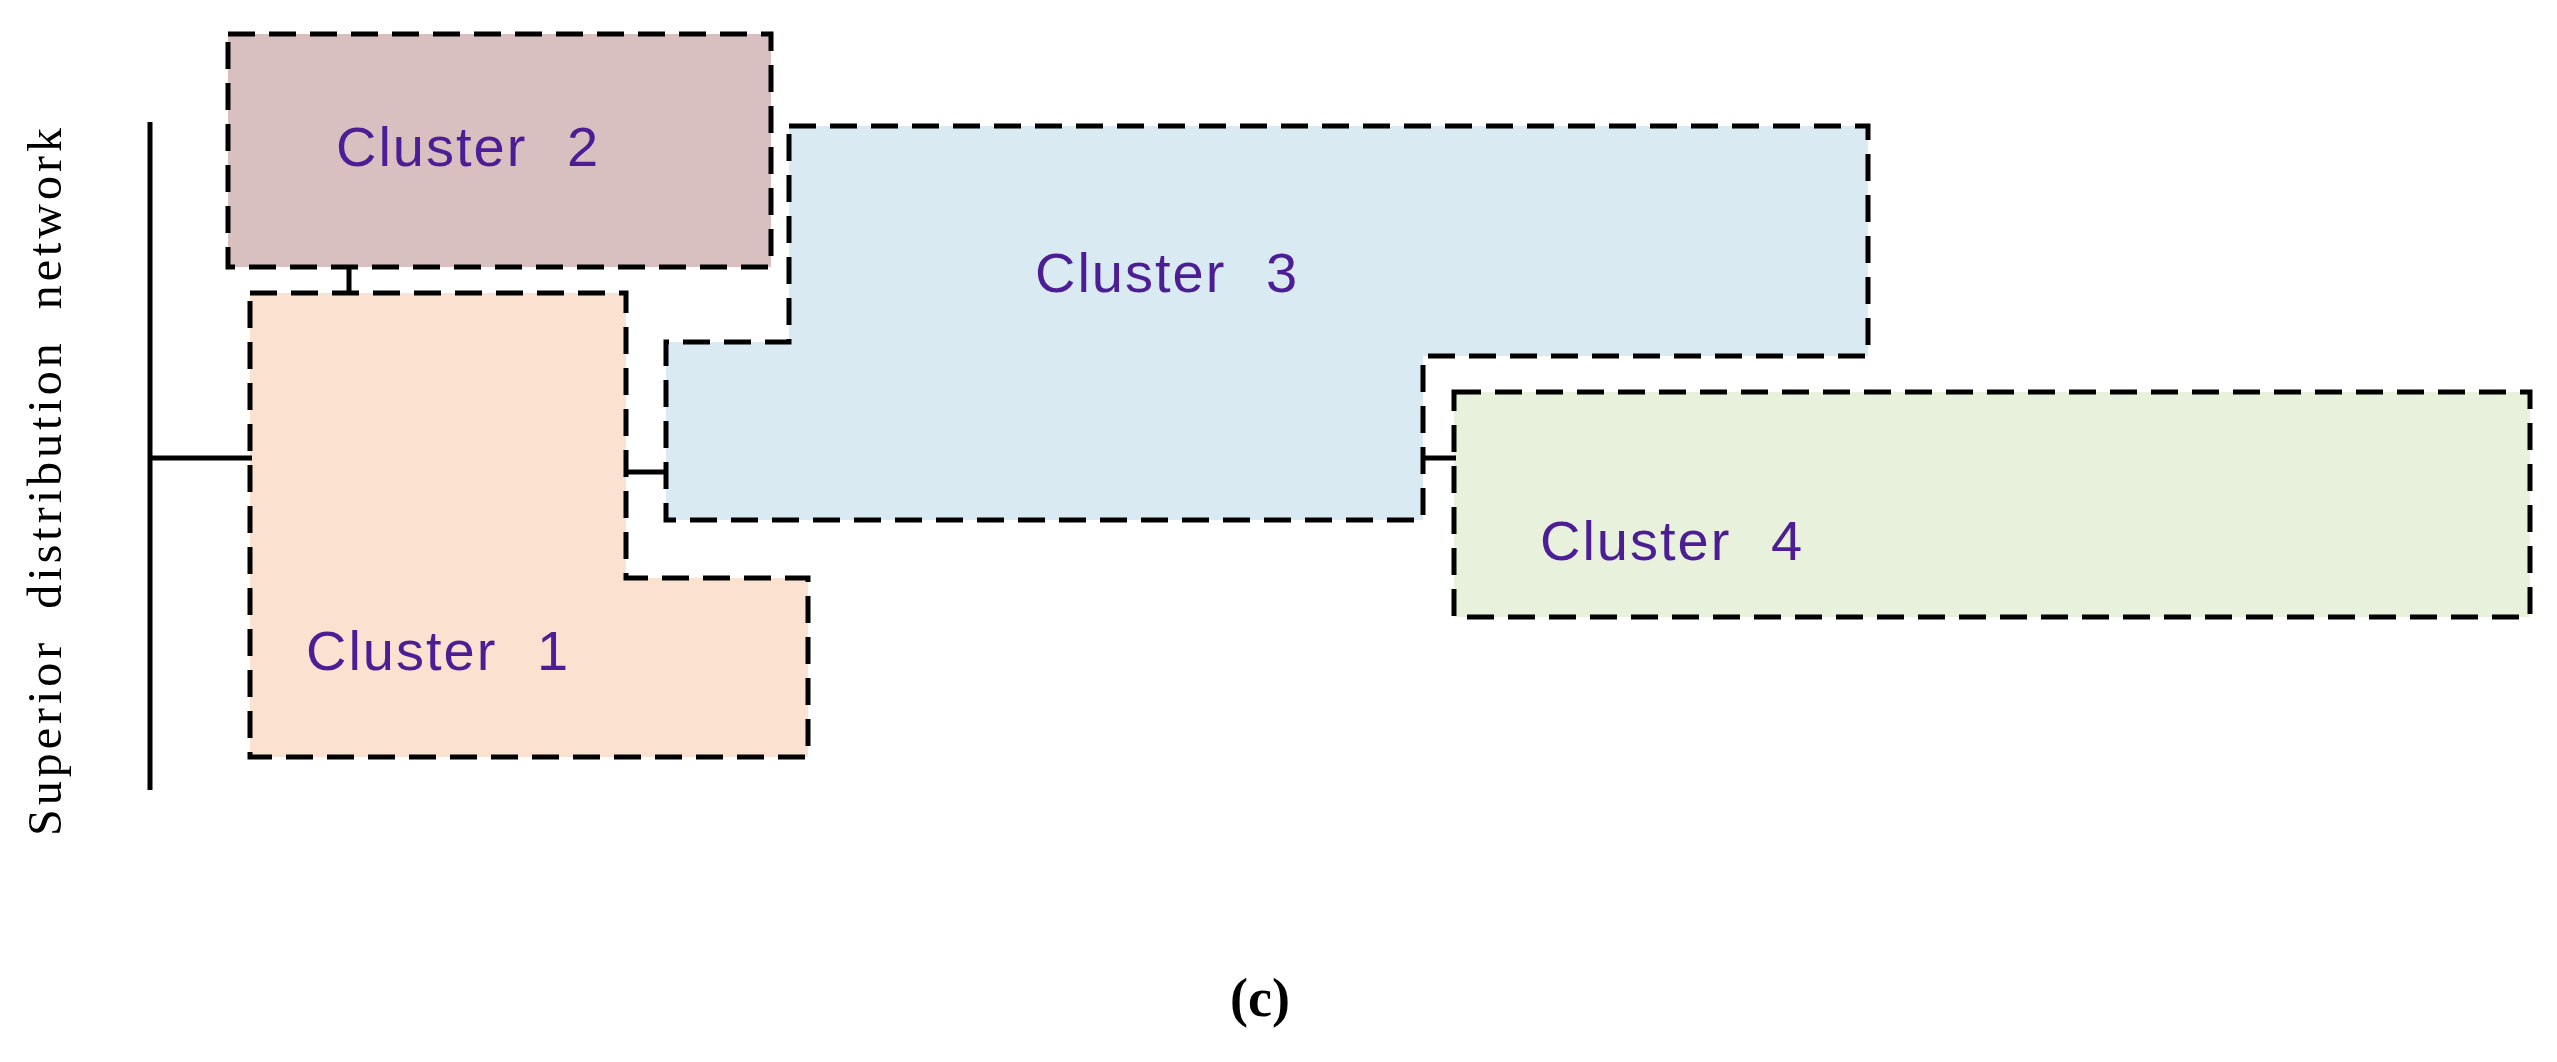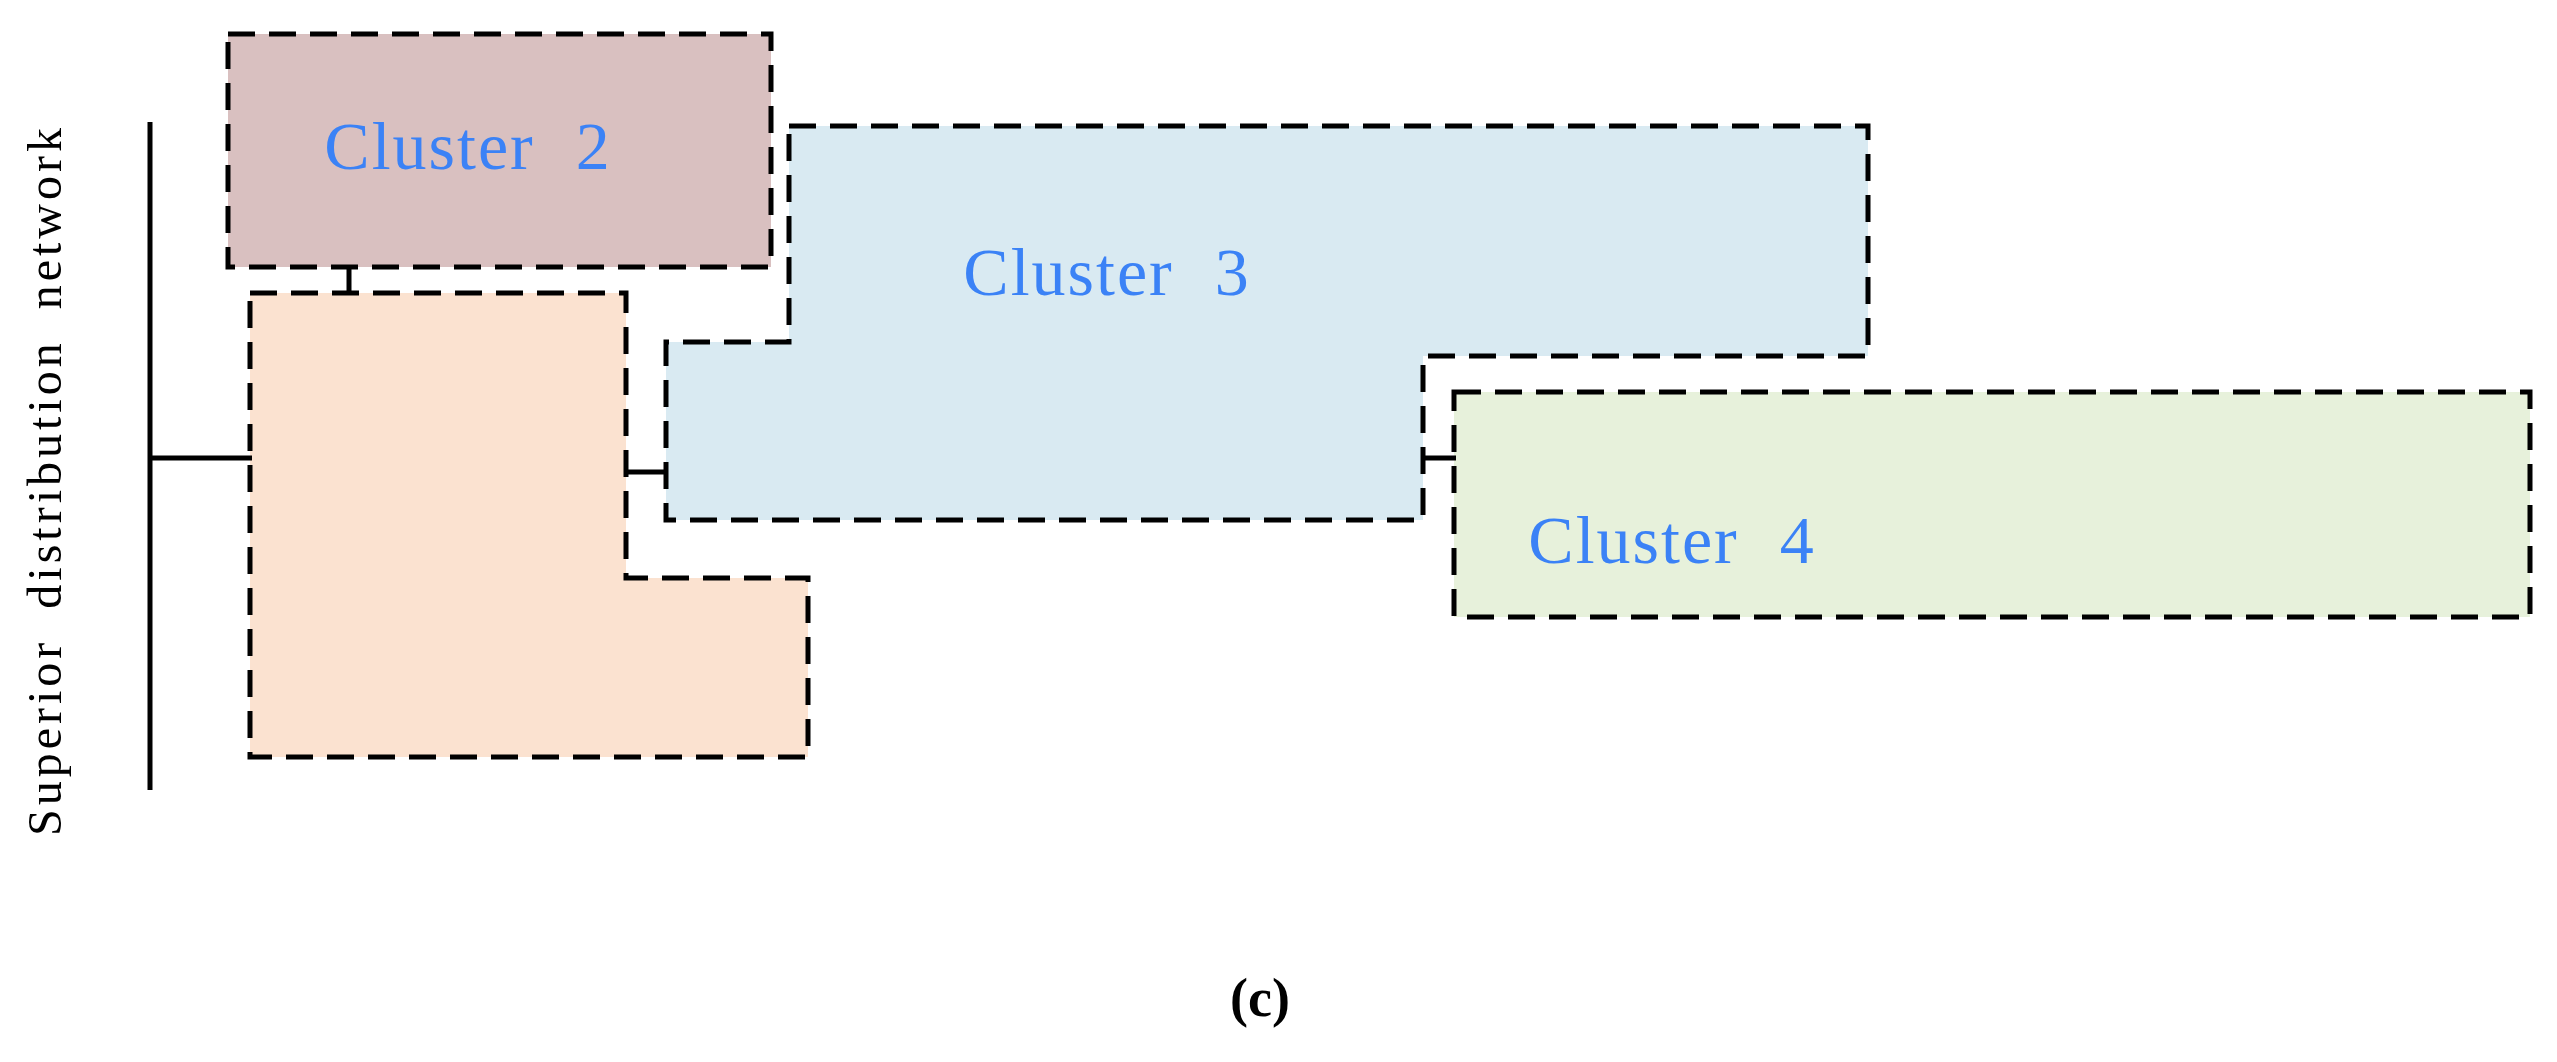--- a/index.html
+++ b/index.html
@@ -19,26 +19,26 @@
     position: absolute;
     left: 0;
     top: 0;
     width: 2557px;
     height: 1062px;
     display: block;
   }
   .cluster-label {
     position: absolute;
     transform: translate(-50%, -50%);
-    font-size: 68px;
+    font-size: 56px;
     letter-spacing: 2px;
     word-spacing: 22px;
-    color: #3b82f6;
+    color: #4c1d95;
     white-space: nowrap;
-    font-family: Liberation Serif, serif;
+    font-family: Liberation Sans, sans-serif;
   }
   #side-label {
     position: absolute;
     left: 44px;
     top: 480px;
     transform: translate(-50%, -50%) rotate(-90deg);
     transform-origin: center center;
     font-size: 48px;
     letter-spacing: 4px;
     word-spacing: 14px;
@@ -70,22 +70,23 @@
       <polygon points="1454,392 2530,392 2530,617 1454,617" fill="#e7f1db" stroke="#000000" stroke-width="5" stroke-dasharray="27 14"></polygon>
       <line x1="150" y1="122" x2="150" y2="790" stroke="#000000" stroke-width="5"></line>
       <line x1="150" y1="458" x2="252" y2="458" stroke="#000000" stroke-width="5"></line>
       <line x1="349" y1="265" x2="349" y2="295" stroke="#000000" stroke-width="5"></line>
       <line x1="624" y1="472" x2="668" y2="472" stroke="#000000" stroke-width="5"></line>
       <line x1="1421" y1="458" x2="1456" y2="458" stroke="#000000" stroke-width="5"></line>
     </svg>
 
   <div id="side-label">Superior distribution network</div>
 
+  <div class="cluster-label" style="left: 438px; top: 650px;">Cluster 1</div>
 
   <div class="cluster-label" style="left: 468px; top: 146px;">Cluster 2</div>
 
-  <div class="cluster-label" style="left: 1107px; top: 272px;">Cluster 3</div>
+  <div class="cluster-label" style="left: 1167px; top: 272px;">Cluster 3</div>
 
   <div class="cluster-label" style="left: 1672px; top: 540px;">Cluster 4</div>
 
   <div id="caption">(c)</div>
 
 </div>
 
 </body></html>

